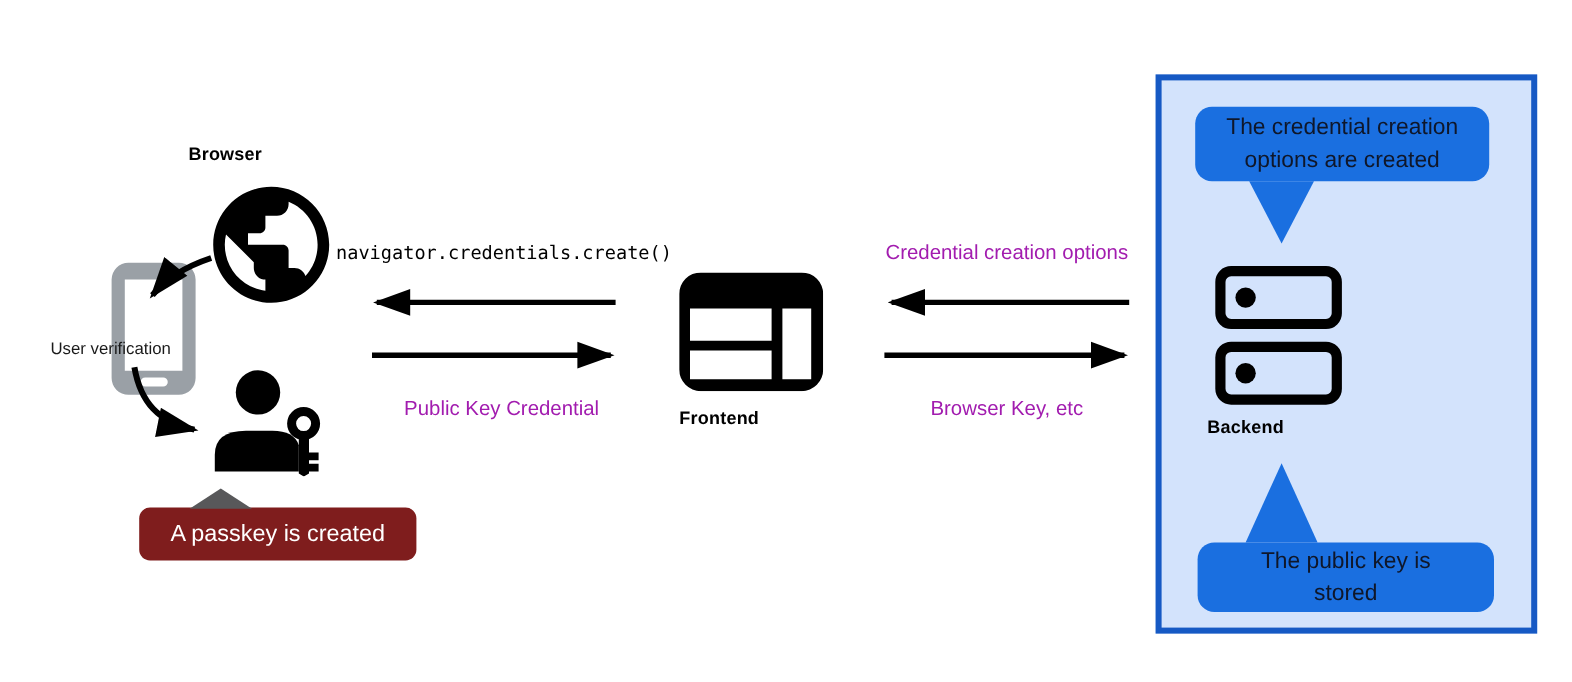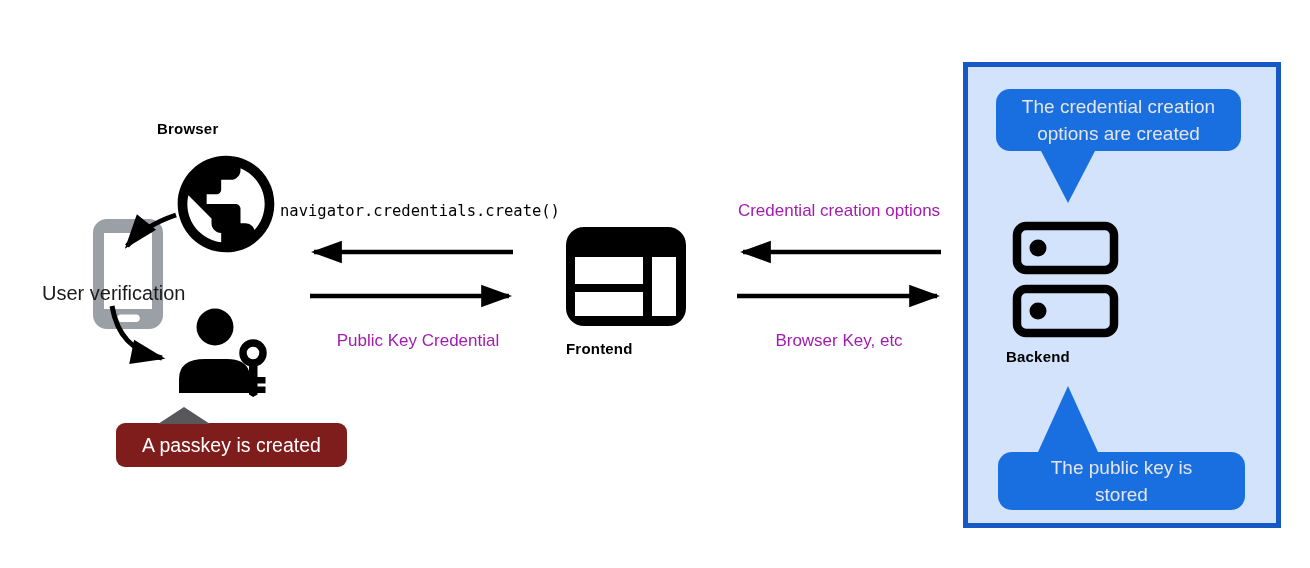--- a/index.html
+++ b/index.html
@@ -10,21 +10,21 @@
   .abs { position:absolute; }
   .lbl-bold {
     font-weight:bold; font-size:15px; color:#000; text-align:left;
     letter-spacing:.2px;
   }
   .msg { font-size:17px; color:#a21caf; text-align:center; white-space:nowrap; }
   .code {
     font-family:"DejaVu Sans Mono","Liberation Mono",monospace;
     font-size:15.5px; color:#000; text-align:left; white-space:nowrap;
   }
-  .uv { font-size:20px; color:#1a1a1a; white-space:nowrap; }
+  .uv { font-size:14px; color:#1a1a1a; white-space:nowrap; }
 
   
   .tooltip-dark {
     left:116px; top:423px; width:231px; height:44px;
     background:#7f1d1d; border-radius:9px;
     display:flex; align-items:center; justify-content:center;
     color:#fff; font-size:19.5px;
   }
   .tooltip-dark .tail {
     position:absolute; left:42px; top:-16px; width:0; height:0;
@@ -32,21 +32,21 @@
     border-bottom:17px solid #58585a;
   }
 
   
   .panel {
     left:963px; top:62px; width:308px; height:456px;
     background:#d3e3fc; border:5px solid #1659c4;
   }
   .bubble {
     position:absolute; background:#1a6fe0; border-radius:14px;
-    color:#e5e5e5; font-size:19px; line-height:27px; text-align:center;
+    color:#0f172a; font-size:19px; line-height:27px; text-align:center;
     display:flex; flex-direction:column; justify-content:center;
   }
   .bubble-top { left:996px; top:89px; width:245px; height:62px; }
   .bubble-top .tail {
     position:absolute; left:45px; top:100%; width:0; height:0;
     border-left:27px solid transparent; border-right:27px solid transparent;
     border-top:52px solid #1a6fe0;
   }
   .bubble-bottom { left:998px; top:452px; width:247px; height:58px; }
   .bubble-bottom .tail {

